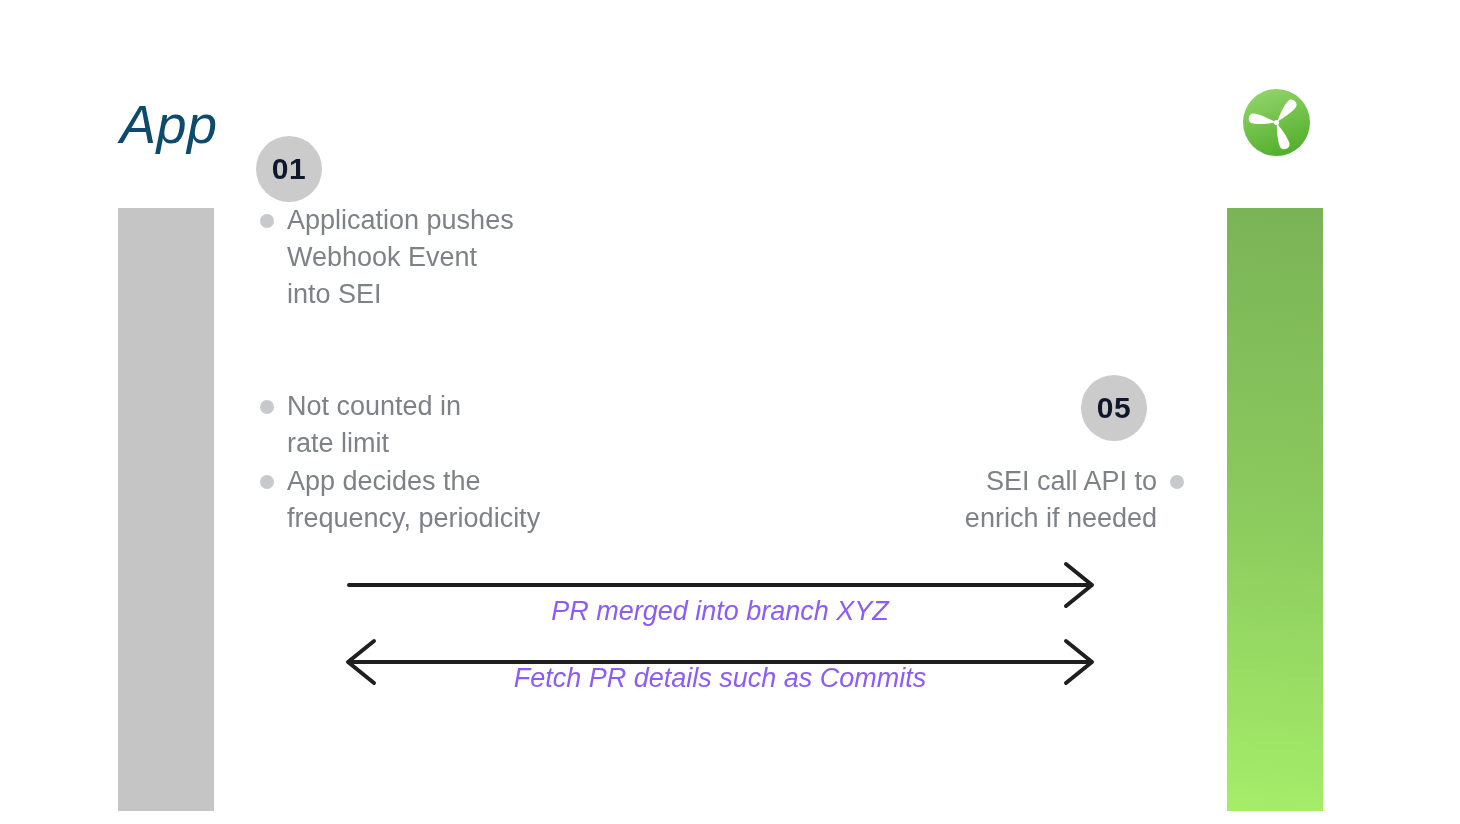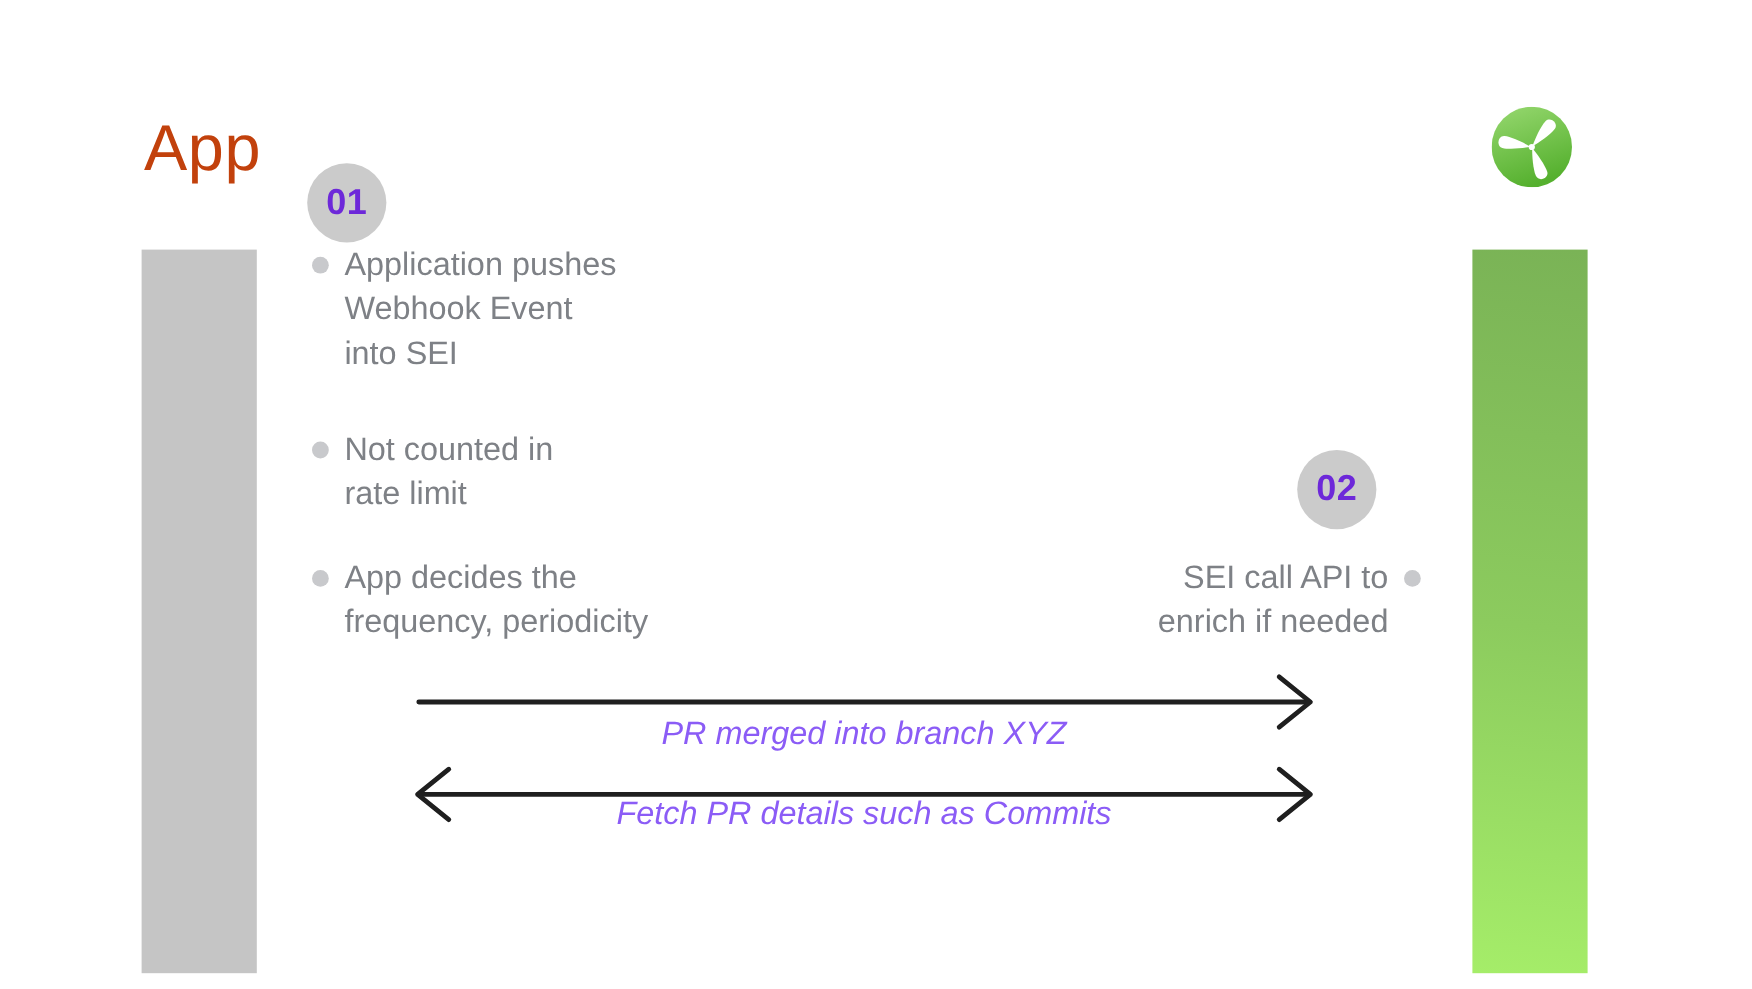--- a/index.html
+++ b/index.html
@@ -14,22 +14,23 @@
   }
 
   .page-title {
     position: absolute;
     left: 120px;
     top: 95px;
     margin: 0;
     font-size: 54px;
     font-weight: 400;
     line-height: 1.1;
-    color: #c2410c;
+    color: #0c4a6e;
     letter-spacing: 0.5px;
+    font-style: italic;
   }
 
   .lane-bar-left {
     position: absolute;
     left: 118px;
     top: 208px;
     width: 96px;
     height: 603px;
     background: #c5c5c5;
   }
@@ -50,21 +51,21 @@
     width: 67px;
     height: 67px;
   }
 
   .step-circle {
     position: absolute;
     width: 66px;
     height: 66px;
     border-radius: 50%;
     background: #cbcbcb;
-    color: #6d28d9;
+    color: #0f172a;
     font-size: 30px;
     font-weight: 700;
     display: flex;
     align-items: center;
     justify-content: center;
     letter-spacing: 0.5px;
   }
   .step-01 { left: 256px; top: 136px; }
   .step-02 { left: 1081px; top: 375px; }
 
@@ -80,21 +81,21 @@
   .bullet .txt { white-space: pre-line; }
   .bullet .dot {
     flex: none;
     width: 14px;
     height: 14px;
     border-radius: 50%;
     background: #c8c9cc;
     margin-top: 12px;
   }
   .bullet-l1 { left: 260px; top: 202px; }
-  .bullet-l2 { left: 260px; top: 356px; }
+  .bullet-l2 { left: 260px; top: 388px; }
   .bullet-l3 { left: 260px; top: 463px; }
   .bullet-r1 { right: 276px; top: 463px; text-align: right; }
 
   .arrows-svg {
     position: absolute;
     left: 344px;
     top: 558px;
     width: 752px;
     height: 130px;
   }
@@ -140,21 +141,21 @@
         </g>
         <g transform="rotate(190)">
           <path d="M1,0 C6,-2 18,-5.5 24,-5 C29.5,-4.5 29.5,4.5 24,5 C18,5.5 6,2 1,0 Z"></path>
         </g>
         <circle cx="0" cy="0" r="2.6"></circle>
       </g>
     </svg>
   </div>
 
   <div class="step-circle step-01">01</div>
-  <div class="step-circle step-02">02</div>
+  <div class="step-circle step-02">05</div>
 
   <div class="bullet bullet-l1">
     <span class="dot"></span>
     <span class="txt">Application pushes
 Webhook Event
 into SEI</span>
   </div>
   <div class="bullet bullet-l2">
     <span class="dot"></span>
     <span class="txt">Not counted in

